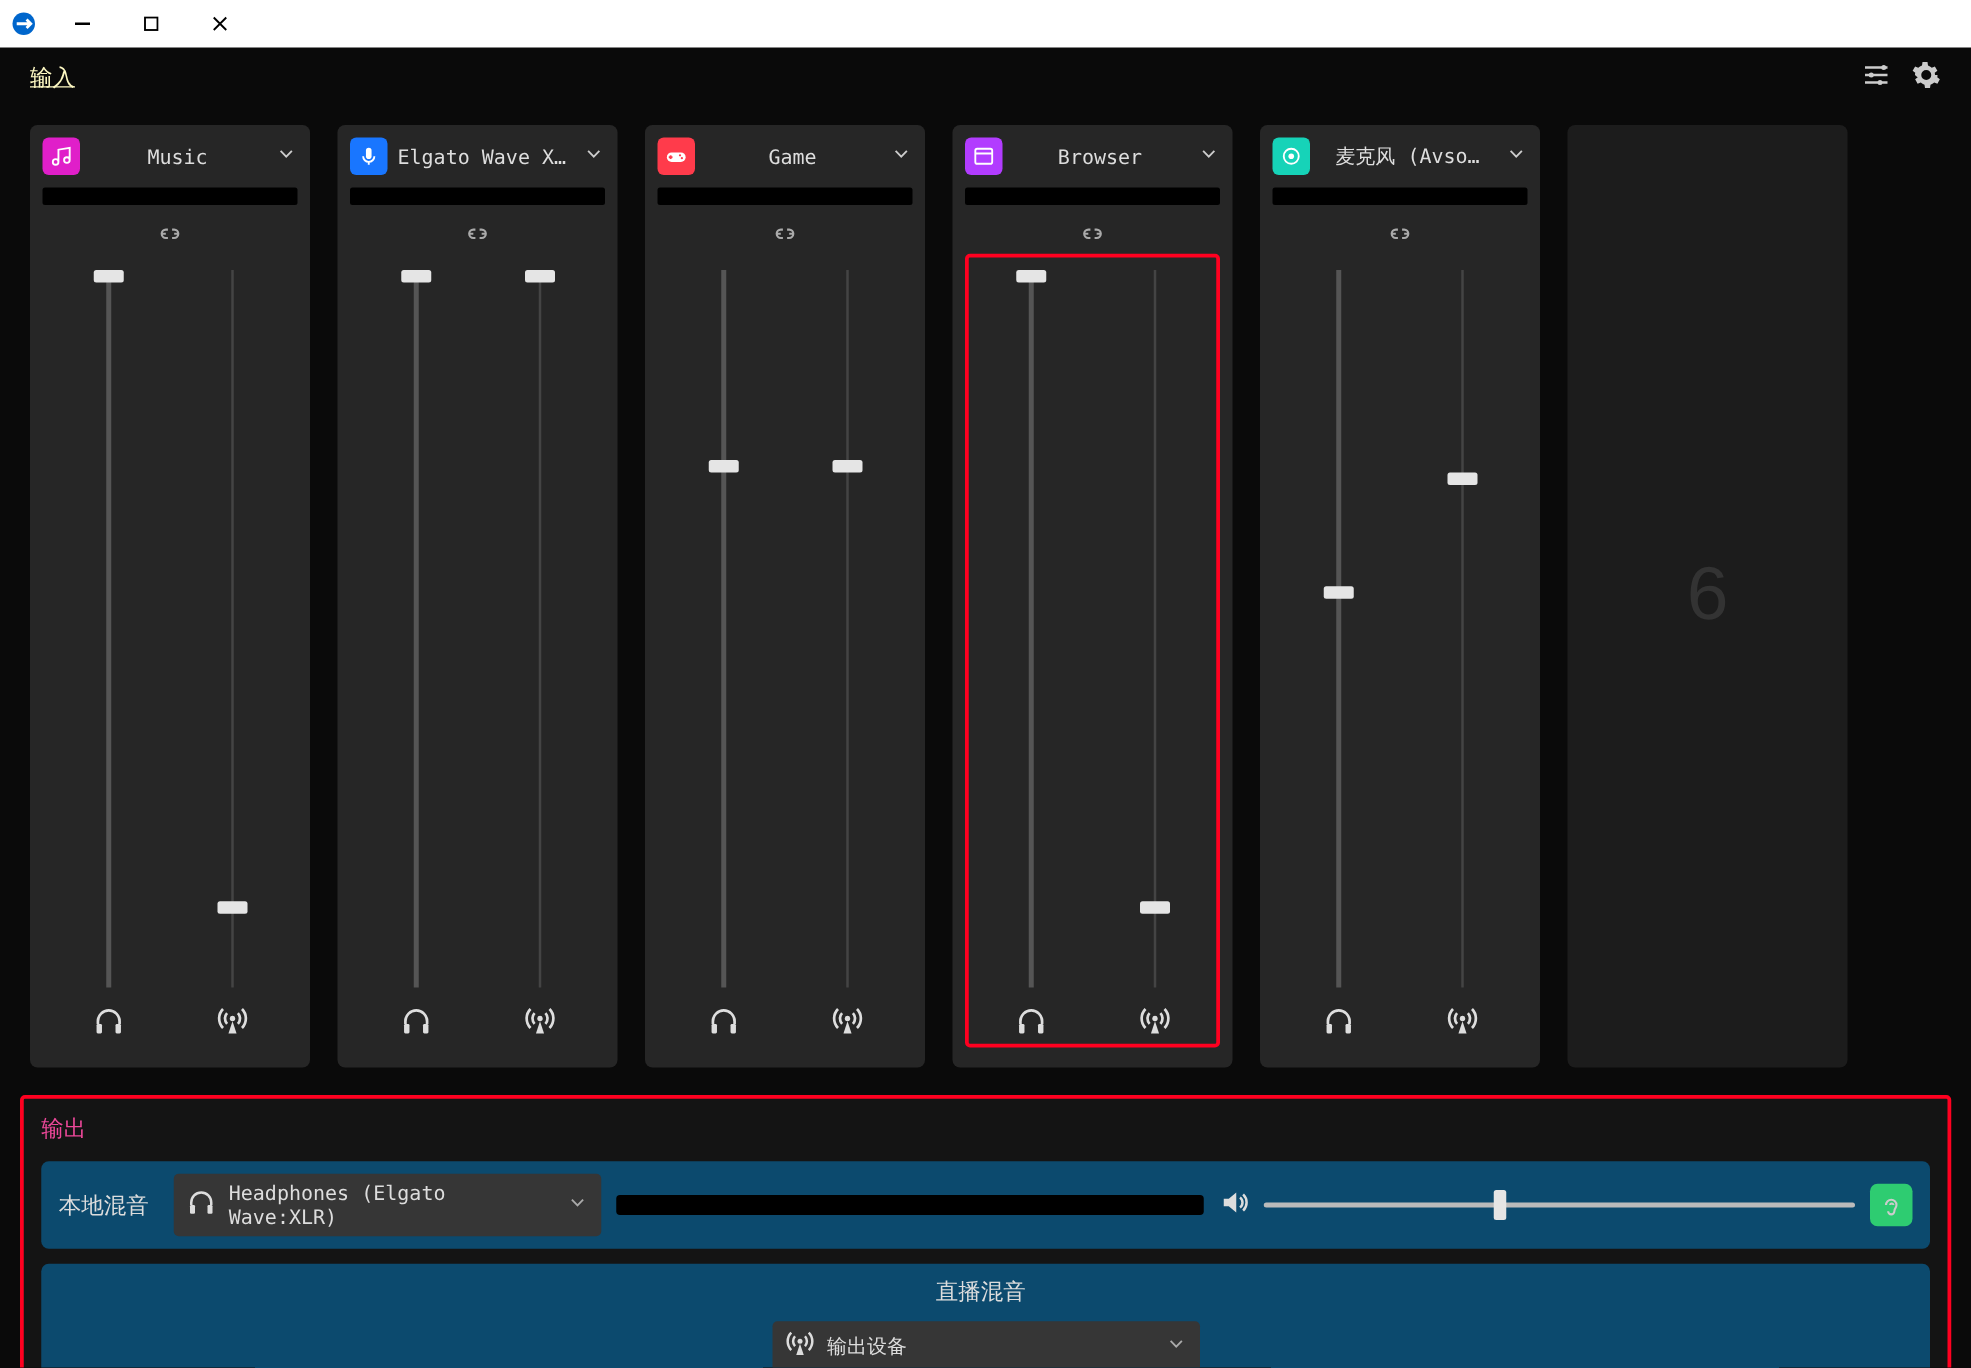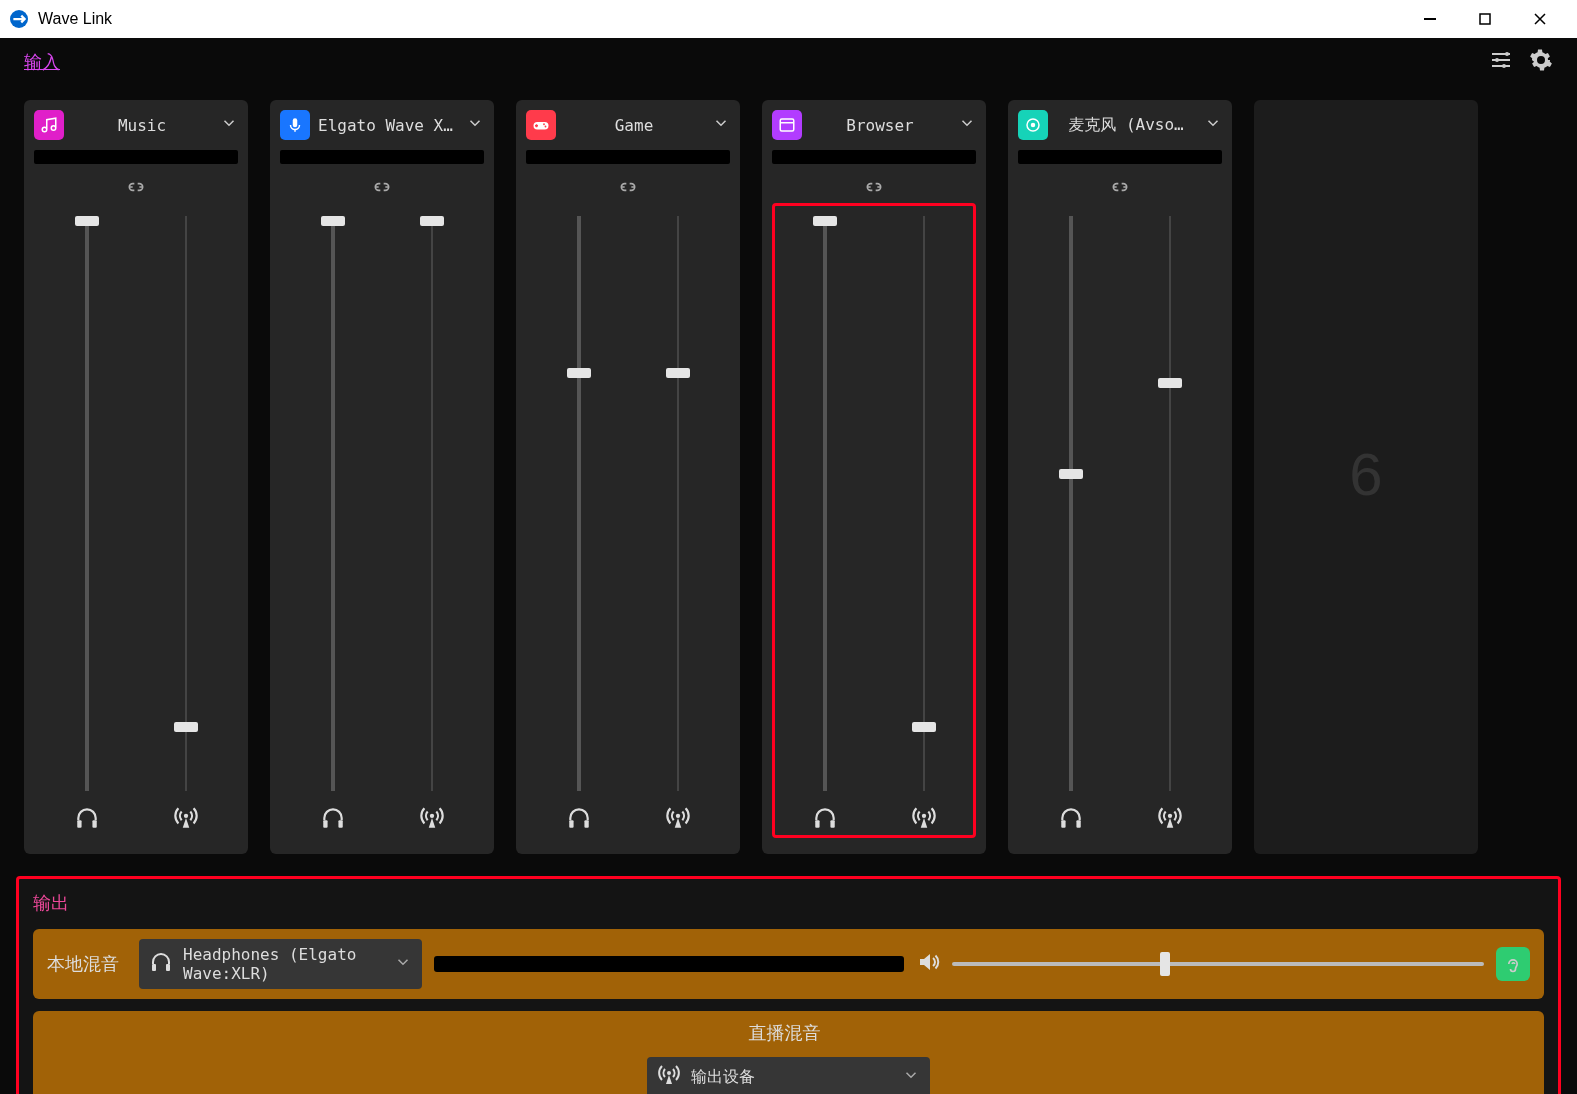--- a/index.html
+++ b/index.html
@@ -43,21 +43,21 @@
     color: #000;
   }
   
   
   .header-row {
     height: 48px;
     display: flex;
     align-items: center;
     justify-content: space-between;
     padding: 0 24px;
-    color: #d946ef;
+    color: #fef9c3;
     font-size: 18px;
     text-decoration: underline;
   }
   .header-icons { display: flex; gap: 16px; align-items: center; }
   .header-icons svg { width: 24px; height: 24px; fill: #ccc; }
   
   
   .channels {
     display: flex;
     gap: 22px;
@@ -172,39 +172,39 @@
   }
   .output-panel .out-title {
     font-size: 18px;
     color: #ec4899;
     margin-bottom: 14px;
   }
   .out-row {
     display: flex;
     align-items: center;
     gap: 12px;
-    background: #a16207;
+    background: #0c4a6e;
     border-radius: 6px;
     padding: 10px 14px;
     margin-bottom: 12px;
   }
   .out-row:last-child { margin-bottom: 0; flex-direction: column; }
   .out-label {
     font-size: 18px;
     color: #ddd;
     width: 80px;
   }
   .device-select {
     display: flex;
     align-items: center;
     gap: 10px;
     background: #363636;
     border-radius: 4px;
     padding: 6px 10px;
-    width: 283px;
+    width: 342px;
     font-family: Consolas, monospace;
     font-size: 16px;
   }
   .device-select .dev-icon svg { width: 24px; height: 24px; fill: #ddd; }
   .device-select .dev-name { flex: 1; color: #ddd; }
   .device-select .dev-chev svg { width: 18px; height: 18px; fill: #aaa; }
   
   .hmeter {
     height: 16px;
     background: #000;
@@ -243,21 +243,20 @@
 </style>
 </head>
 <body>
 
 <div class="titlebar">
   <span class="logo">
     <svg viewBox="0 0 16 16">
         <path d="M3 8h10M10 5l3 3-3 3" stroke="#fff" stroke-width="2" fill="none"></path>
       </svg>
   </span>
-  <span class="title">Wave Link</span>
   <div class="win-btn">
     <svg width="12" height="12" viewBox="0 0 12 12">
         <rect y="5" width="12" height="2" fill="#000"></rect>
       </svg>
   </div>
   <div class="win-btn">
     <svg width="12" height="12" viewBox="0 0 12 12">
         <rect x="1" y="1" width="10" height="10" fill="none" stroke="#000" stroke-width="1.5"></rect>
       </svg>
   </div>

